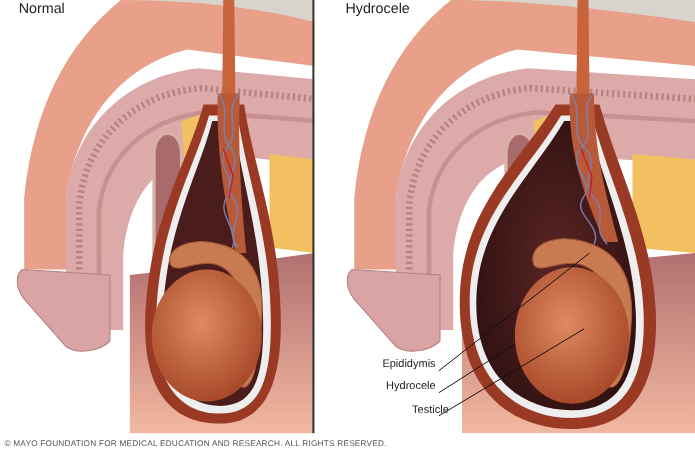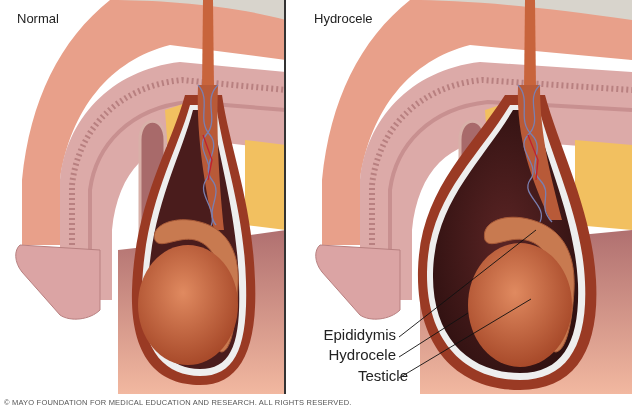--- a/index.html
+++ b/index.html
@@ -1,24 +1,24 @@
 <!DOCTYPE html>
 <html><head>
 <meta charset="utf-8">
 <style>
   html, body { margin:0; padding:0; background:#ffffff; }
   body { width:632px; height:411px; position:relative; overflow:hidden; font-family:"Liberation Sans", sans-serif; }
   .panel { position:absolute; top:0; height:394px; overflow:hidden; }
   #panel-normal { left:0; width:286px; }
   #panel-hydro { left:300px; width:332px; }
   .panel svg { position:absolute; left:0; top:0; }
-  .panel-title { position:absolute; top:11px; font-size:13px; color:#222; }
+  .panel-title { position:absolute; top:0; font-size:13px; color:#222; }
   #title-normal { left:17px; }
   #title-hydro { left:14px; }
-  .label { position:absolute; font-size:15px; color:#222; text-align:right; width:100px; }
+  .label { position:absolute; font-size:10px; color:#222; text-align:right; width:100px; }
   #lbl-epi { left:296px; top:326px; }
   #lbl-hyd { left:296px; top:346px; }
   #lbl-tes { left:308px; top:367px; }
   .leaders { position:absolute; left:0; top:0; pointer-events:none; }
   #copyright { position:absolute; left:4px; top:398px; font-size:7.5px; letter-spacing:0.2px; color:#555; white-space:nowrap; }
 </style>
 </head>
 <body>
 
 <div id="panel-normal" class="panel">

